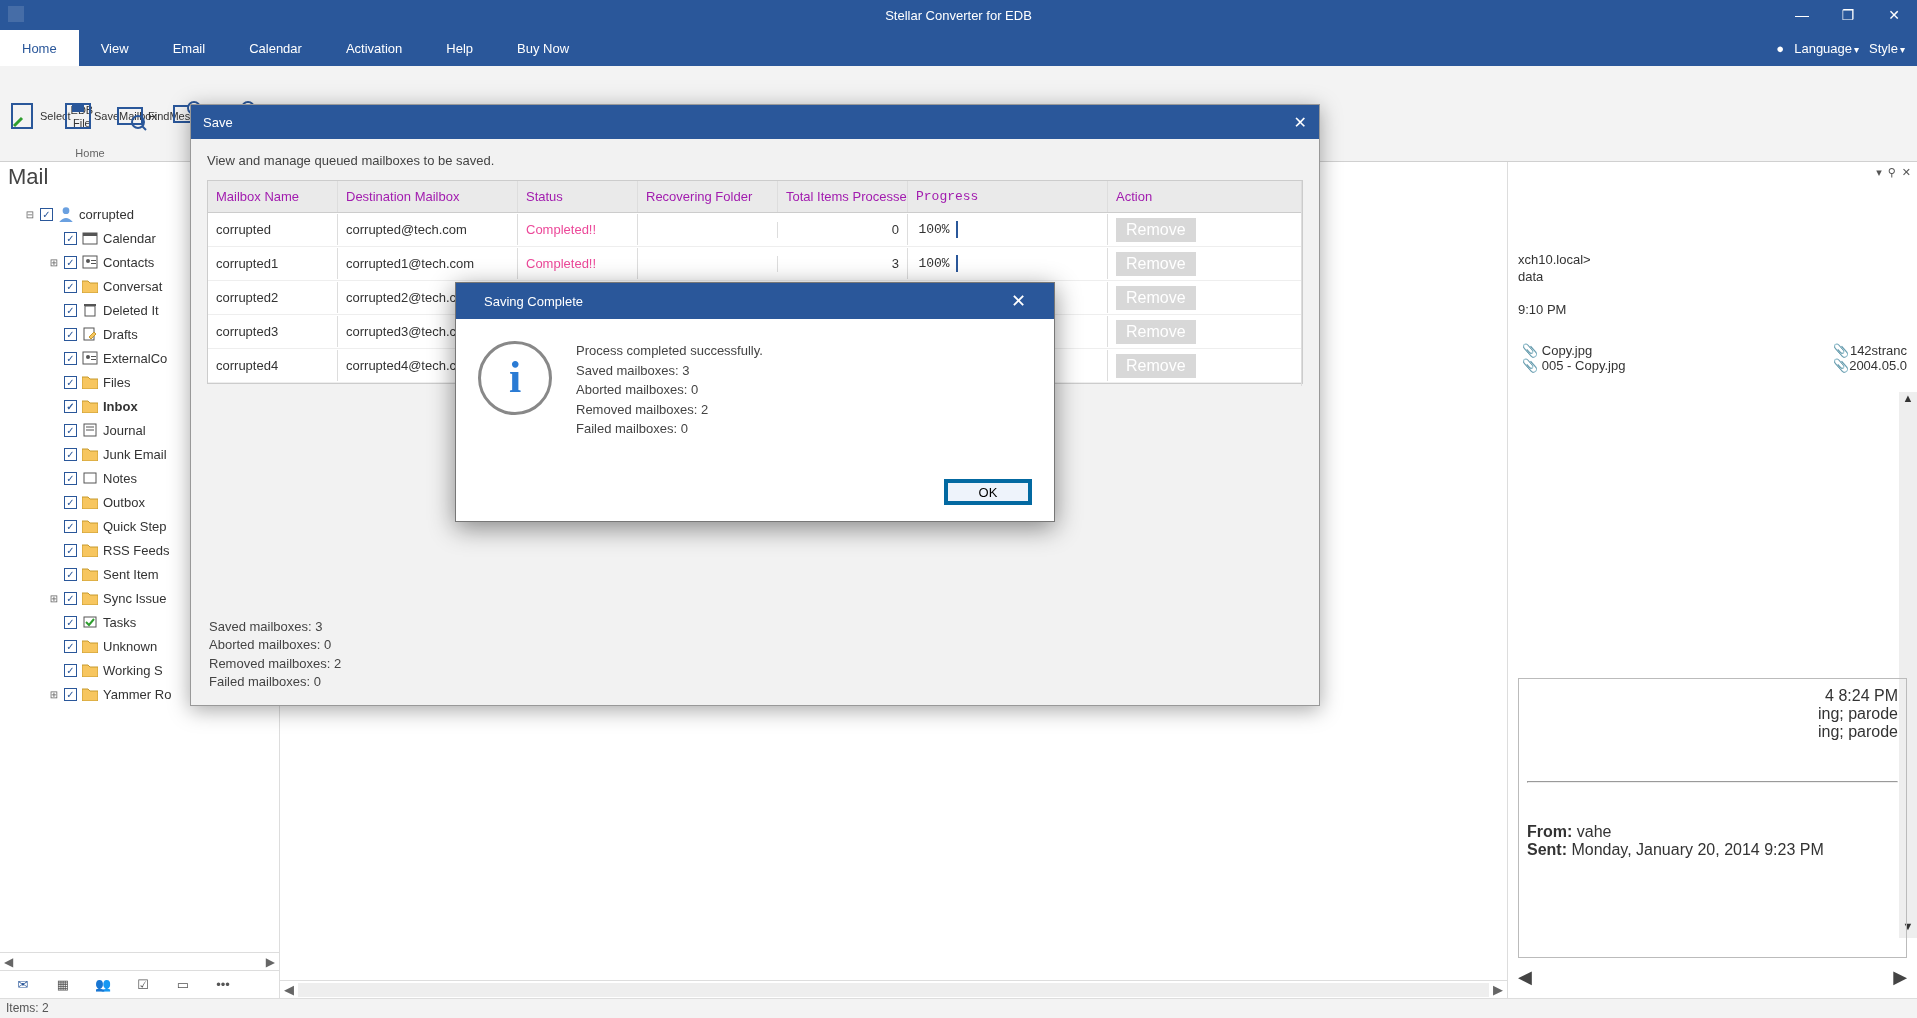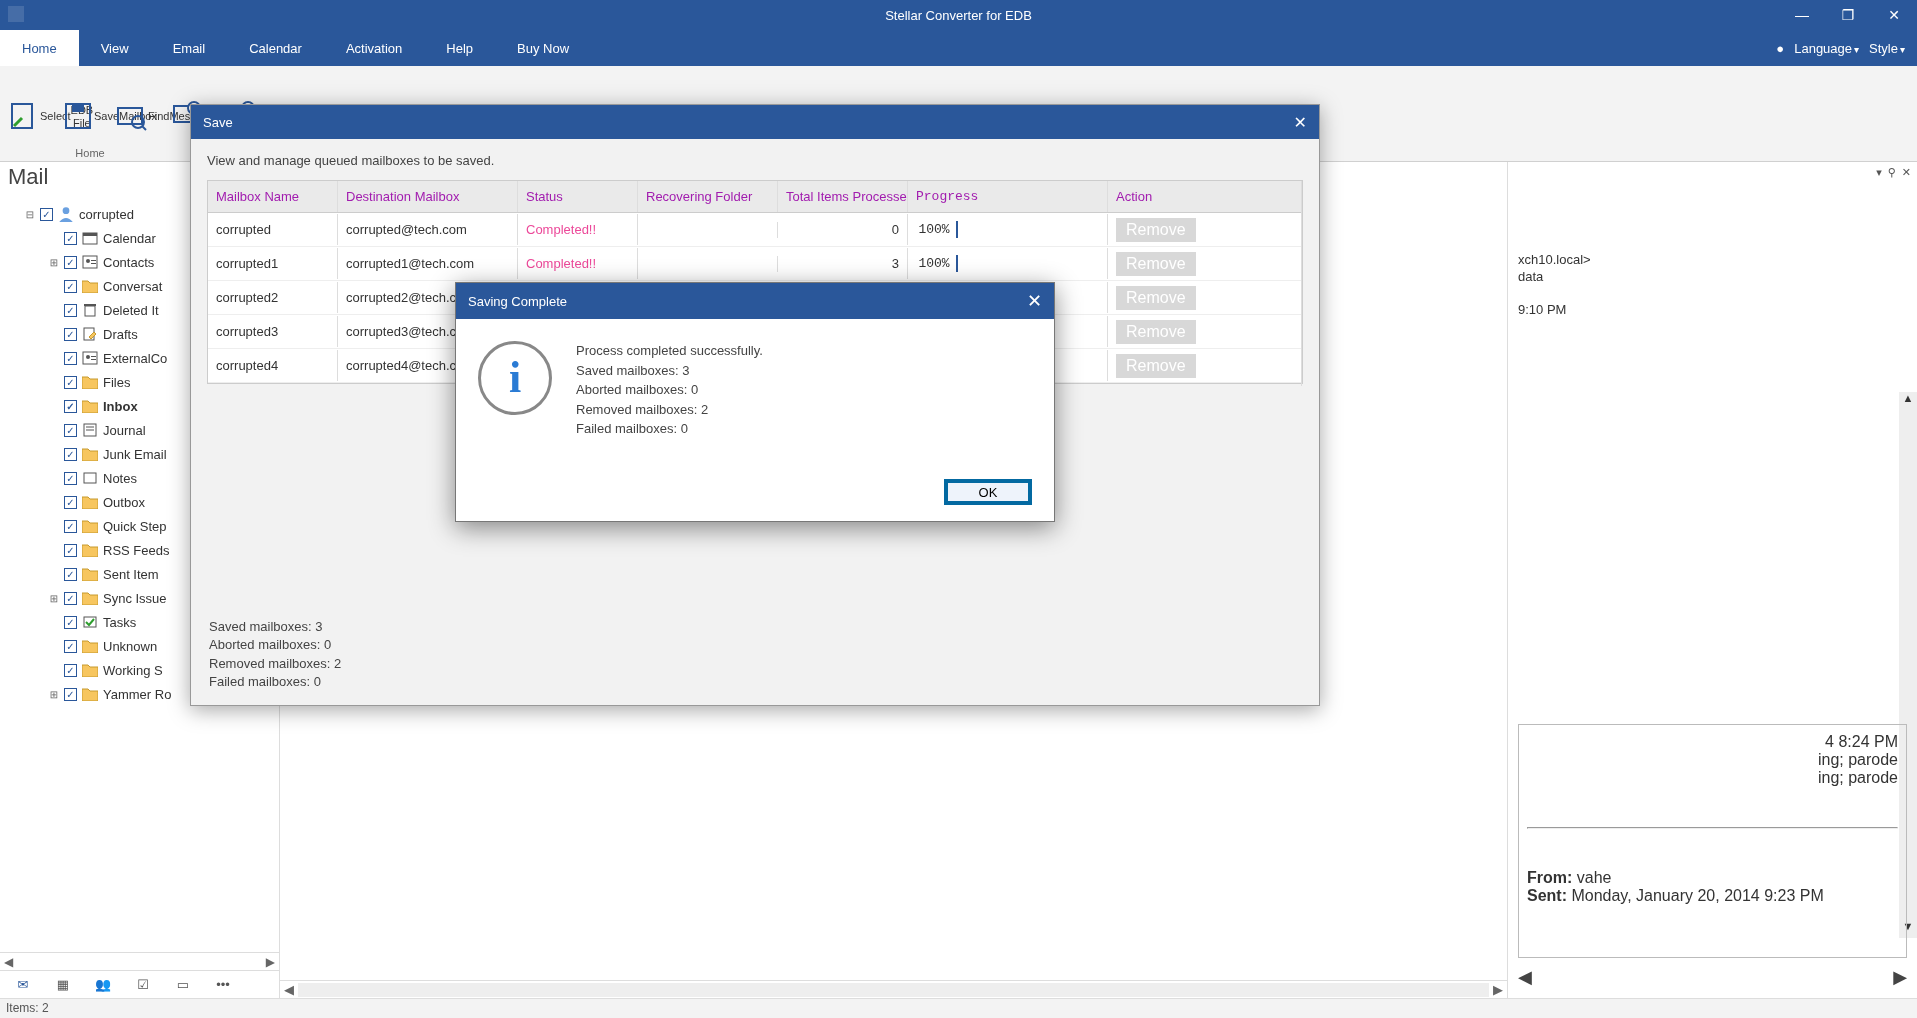--- a/index.html
+++ b/index.html
@@ -47,21 +47,21 @@
 .center { flex:1; position:relative; }
 .center .hbar { position:absolute; left:0; right:0; bottom:0; height:18px; border-top:1px solid #ddd; display:flex; align-items:center; color:#666; }
 .center .hbar .arr { width:18px; text-align:center; cursor:pointer; }
 .center .hbar .track { flex:1; background:#eee; height:14px; }
 
 .rightpane { width:410px; border-left:1px solid #ddd; padding:8px 10px; overflow:hidden; position:relative; }
 .rightpane .rtools { position:absolute; right:6px; top:4px; font-size:11px; color:#555; display:flex; gap:6px; }
 .rightpane .hdrline { font-size:13px; margin:2px 0; white-space:nowrap; overflow:hidden; }
 .rightpane .attlist { margin-top:6px; }
 .rightpane .attrow { display:flex; justify-content:space-between; font-size:13px; padding-left:4px; }
-.rightpane .prevbox { position:absolute; left:10px; right:10px; bottom:40px; height:234px; border:1px solid #bbb; padding:8px; font-size:16px; overflow:hidden; }
+.rightpane .prevbox { position:absolute; left:10px; right:10px; bottom:40px; height:280px; border:1px solid #bbb; padding:8px; font-size:16px; overflow:hidden; }
 .rightpane .prevnav { position:absolute; left:10px; right:10px; bottom:10px; height:22px; display:flex; justify-content:space-between; color:#444; font-size:18px; }
 .rightpane .vscroll { position:absolute; right:0; top:230px; bottom:60px; width:18px; background:#eee; }
 .rightpane .vscroll .up,.rightpane .vscroll .dn{height:18px;text-align:center;font-size:11px;cursor:pointer;}
 .rightpane .vscroll .up{position:absolute;top:0;left:0;right:0;}
 .rightpane .vscroll .dn{position:absolute;bottom:0;left:0;right:0;}
 
 
 .statusbar { position:absolute; left:0; right:0; bottom:0; height:20px; background:#f3f3f3; border-top:1px solid #ddd; font-size:12px; color:#555; padding:2px 6px; }
 
 
@@ -77,21 +77,21 @@
 .col-name{width:130px;} .col-dest{width:180px;} .col-stat{width:120px;} .col-rec{width:140px;} .col-tot{width:130px;text-align:right;} .col-prog{width:200px;font-family:Liberation Mono, monospace;} .col-act{flex:1;}
 .statok{color:#ec4899;}
 .pbar { width:160px; height:20px; border:1px solid #2a579a; background:#fff; position:relative; }
 .pbar .fill { position:absolute; left:0; top:0; bottom:0; background:#3a6cb5; }
 .pct { display:inline-block; width:36px; text-align:center; margin-right:4px; }
 .rmvbtn { background:#d8d8d8; color:#fff; padding:3px 10px; border:none; font-size:16px; cursor:not-allowed; }
 .summary { position:absolute; left:18px; bottom:14px; font-size:13px; color:#444; line-height:1.4; }
 
 
 .modal { position:absolute; left:455px; top:282px; width:600px; height:240px; background:#fff; border:1px solid #777; box-shadow:0 6px 24px rgba(0,0,0,.45); z-index:100; }
-.modal .mtitle { background:#2a579a; color:#fff; height:36px; display:flex; align-items:center; justify-content:space-between; padding:0 12px; }
+.modal .mtitle { background:#2a579a; color:#fff; height:36px; display:flex; align-items:center; justify-content:space-between; padding:0 28px; }
 .modal .mtitle .x { cursor:pointer; font-size:18px; }
 .modal .mbody { display:flex; padding:22px 22px 10px 22px; gap:24px; font-size:13px; color:#444; line-height:1.5; }
 .modal .infoicon { width:74px; height:74px; border:3px solid #888; border-radius:50%; display:flex; align-items:center; justify-content:center; }
 .modal .infoicon span { color:#2a7bd4; font-size:44px; font-family:Georgia,serif; font-weight:bold; }
 .modal .okbtn { position:absolute; right:22px; bottom:16px; width:88px; height:26px; background:#eef3fb; border:4px solid #0369a1; cursor:pointer; font-size:13px; }
 </style>
 </head>
 <body>
 
 <div class="titlebar">
@@ -439,20 +439,30 @@
     <div class="rtools">
       <span>▾</span>
       <span>⚲</span>
       <span>✕</span>
     </div>
     <div style="height:80px"></div>
     <div class="hdrline">xch10.local&gt;</div>
     <div class="hdrline">data</div>
     <div style="height:14px"></div>
     <div class="hdrline">9:10 PM</div>
+    <div class="attlist" style="margin-top:26px">
+      <div class="attrow">
+        <span><span>📎</span> <span>Copy.jpg</span></span>
+        <span><span>📎</span><span>142stranc</span></span>
+      </div>
+      <div class="attrow">
+        <span><span>📎</span> <span>005 - Copy.jpg</span></span>
+        <span><span>📎</span><span>2004.05.0</span></span>
+      </div>
+    </div>
     <div class="vscroll">
       <div class="up">▲</div>
       <div class="dn">▼</div>
     </div>
     <div class="prevbox">
       <div style="text-align:right">4 8:24 PM</div>
       <div style="text-align:right">ing; parode</div>
       <div style="text-align:right">ing; parode</div>
       <hr style="margin:40px 0">
       <div><b>From:</b><span> vahe</span></div>

